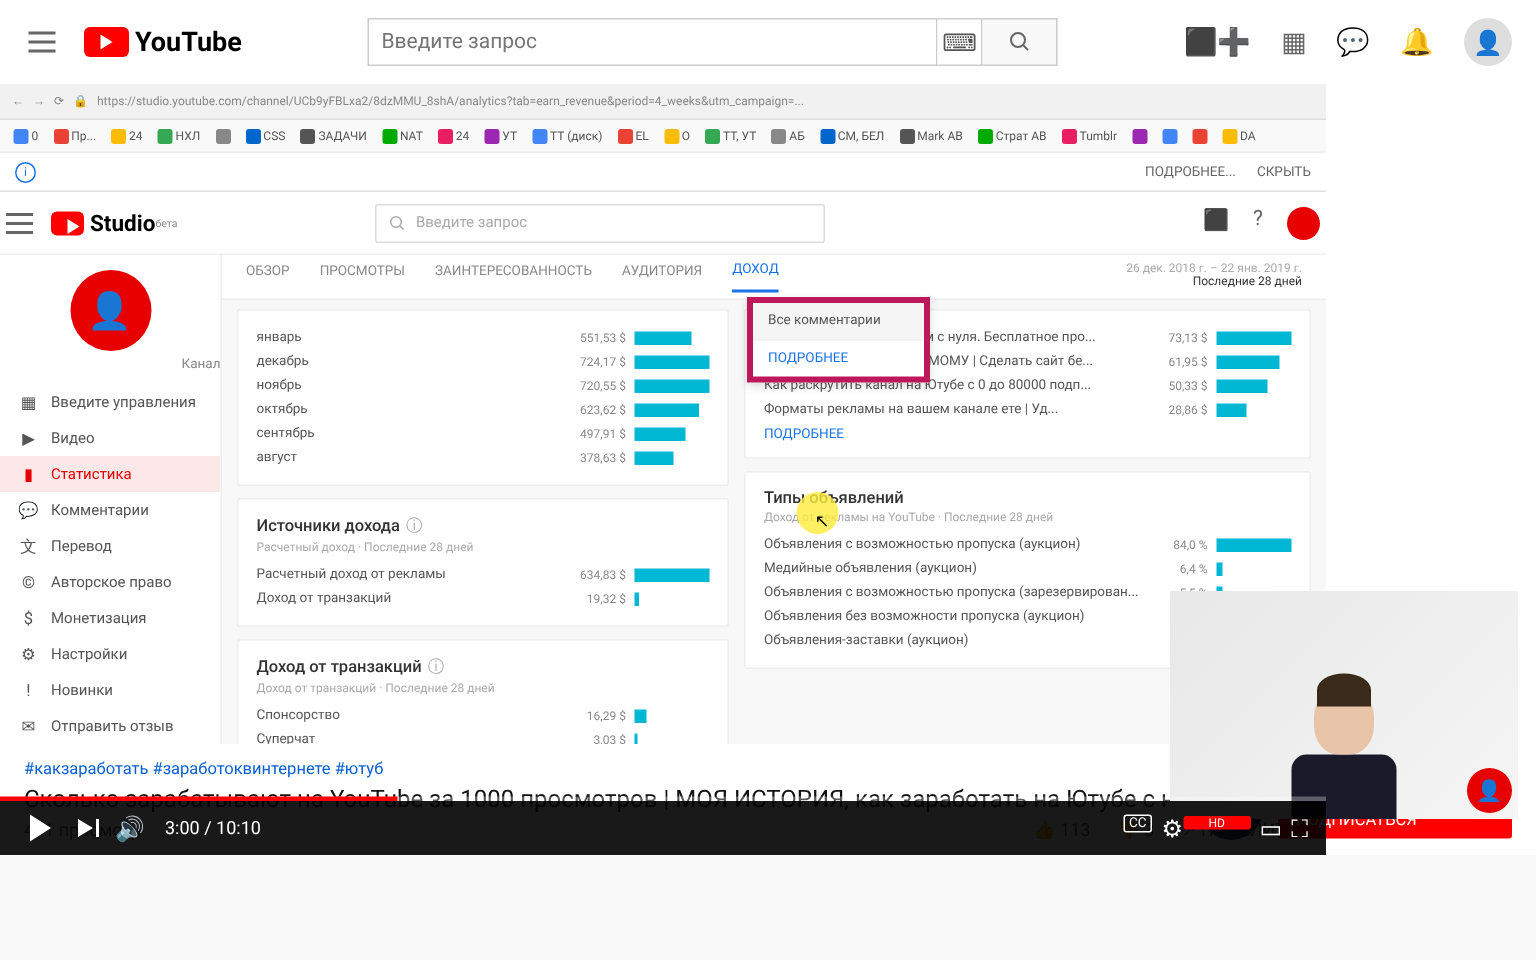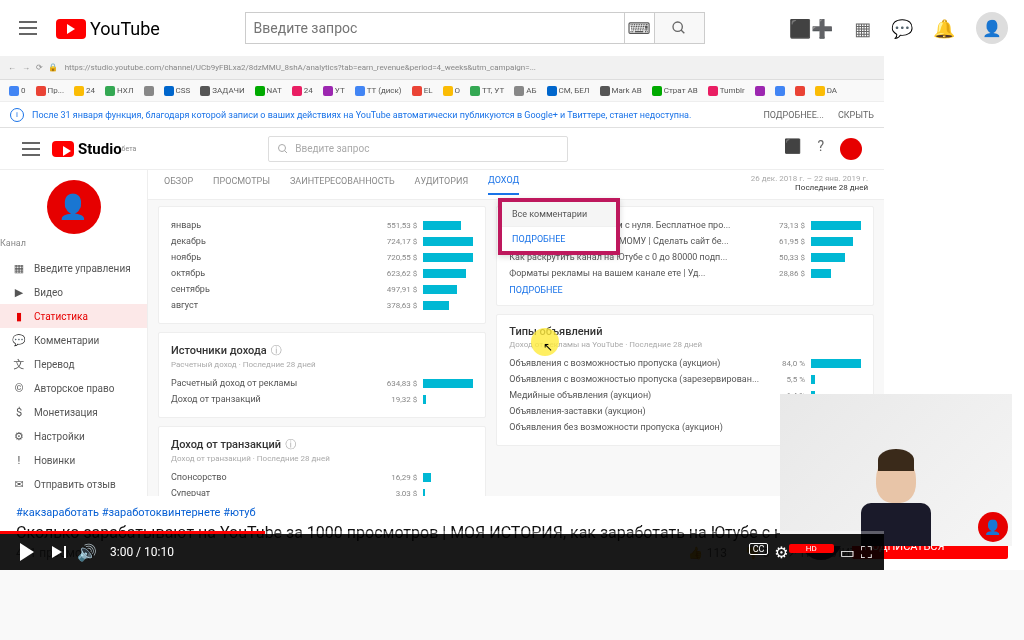--- a/index.html
+++ b/index.html
@@ -1,19 +1,19 @@
 <!DOCTYPE html>
 <html><head>
 <meta charset="utf-8">
 <style>
 *{box-sizing:border-box;margin:0;padding:0;font-family:Roboto,Arial,sans-serif}
 body{background:#f9f9f9;width:1024px;height:640px;overflow:hidden}
 .yt-header{height:56px;background:#fff;display:flex;align-items:center;padding:0 16px;position:relative;z-index:10}
 .yt-menu{width:24px;height:24px;margin-right:16px;cursor:pointer}
-.yt-logo{display:flex;align-items:flex-end;font-weight:normal;font-size:18px}
+.yt-logo{display:flex;align-items:center;font-weight:bold;font-size:18px}
 .yt-logo-icon{width:30px;height:20px;background:#ff0000;border-radius:4px;margin-right:4px;position:relative}
 .yt-logo-icon::after{content:"";position:absolute;left:11px;top:5px;border-left:8px solid #fff;border-top:5px solid transparent;border-bottom:5px solid transparent}
 .yt-search{margin:0 auto;display:flex;align-items:center}
 .yt-search input{width:380px;height:32px;border:1px solid #ccc;padding:0 8px;font-size:14px;color:#888}
 .yt-search-kb{width:30px;height:32px;border:1px solid #ccc;border-left:none;display:flex;align-items:center;justify-content:center;background:#fff;color:#555}
 .yt-search-btn{width:50px;height:32px;border:1px solid #ccc;border-left:none;background:#f8f8f8;display:flex;align-items:center;justify-content:center;cursor:pointer}
 .yt-right{display:flex;align-items:center;gap:20px;color:#666}
 .yt-right span{cursor:pointer;font-size:18px}
 .yt-avatar{width:32px;height:32px;border-radius:50%;background:#ddd;display:flex;align-items:center;justify-content:center}
 
@@ -22,31 +22,31 @@
 
 .browser-bar{height:24px;background:#f1f1f1;border-bottom:1px solid #ddd;display:flex;align-items:center;padding:0 8px;font-size:8px;color:#888;gap:6px}
 .browser-bar .url{flex:1;white-space:nowrap;overflow:hidden}
 .bm-bar{height:22px;background:#f9f9f9;border-bottom:1px solid #eee;display:flex;align-items:center;padding:0 6px;gap:4px;overflow:hidden}
 .bm{font-size:8px;padding:1px 3px;color:#555;white-space:nowrap;display:flex;align-items:center;gap:2px}
 .bm-icon{width:10px;height:10px;border-radius:2px}
 .notice{height:26px;background:#fff;border-bottom:1px solid #e0e0e0;display:flex;align-items:center;padding:0 10px;font-size:9px;color:#1a73e8}
 .notice .info{width:14px;height:14px;border:1px solid #1a73e8;border-radius:50%;display:flex;align-items:center;justify-content:center;margin-right:8px;font-size:8px}
 .notice-right{margin-left:auto;display:flex;gap:14px;color:#666}
 
-.studio-header{height:42px;background:#fff;border-bottom:1px solid #eee;display:flex;align-items:center;padding:0 22px;gap:12px}
+.studio-header{height:42px;background:#fff;border-bottom:1px solid #eee;display:flex;align-items:center;padding:0 4px;gap:12px}
 .hamburger{width:18px;height:14px;display:flex;flex-direction:column;justify-content:space-between;cursor:pointer}
 .hamburger span{height:2px;background:#666}
 .studio-logo{display:flex;align-items:center;font-weight:bold;font-size:15px}
 .studio-search{margin-left:120px;width:300px;height:26px;border:1px solid #ddd;border-radius:2px;display:flex;align-items:center;padding:0 8px;color:#aaa;font-size:10px;gap:6px}
 .studio-right{margin-left:auto;display:flex;gap:16px;color:#666;font-size:14px}
 
 .studio-body{display:flex;height:362px}
 .sidebar{width:148px;background:#fff;border-right:1px solid #eee;overflow:hidden}
 .avatar-big{width:54px;height:54px;border-radius:50%;background:#e60000;margin:10px auto 4px;display:flex;align-items:center;justify-content:center;color:#fff;font-size:24px}
-.ch-label{text-align:left;font-size:9px;color:#888;margin-bottom:8px}
+.ch-label{text-align:right;font-size:9px;color:#888;margin-bottom:8px}
 .sb-item{display:flex;align-items:center;padding:5px 12px;font-size:10px;color:#555;gap:8px;cursor:pointer}
 .sb-item.active{color:#e60000;background:#fce8e8}
 .sb-icon{width:14px;height:14px;display:flex;align-items:center;justify-content:center;font-size:11px}
 
 .main{flex:1;background:#f8f8f8;overflow:hidden;position:relative}
 .tabs{display:flex;padding:0 16px;height:30px;align-items:center;gap:20px;font-size:9px;color:#888;border-bottom:1px solid #eee;background:#fff}
 .tab{padding-bottom:8px;cursor:pointer;text-transform:uppercase}
 .tab.active{color:#1a73e8;border-bottom:2px solid #1a73e8}
 .date-range{margin-left:auto;font-size:8px;color:#888;text-align:right;padding-bottom:4px}
 .date-range div:first-child{color:#aaa}
@@ -171,21 +171,20 @@
           <span class="bm-icon" style="background:#4285f4"></span>
         </div>
         <div class="bm">
           <span class="bm-icon" style="background:#ea4335"></span>
         </div>
         <div class="bm"><span class="bm-icon" style="background:#fbbc05"></span>DA</div>
       </div>
 
     <div class="notice">
       <div class="info">i</div>
-      <span>После 31 января функция, благодаря которой записи о ваших действиях на YouTube автоматически публикуются в Google+ и Твиттере, станет недоступна.</span>
       <div class="notice-right">
         <span>ПОДРОБНЕЕ...</span>
         <span>СКРЫТЬ</span>
       </div>
     </div>
 
     <div class="studio-header">
       <div class="hamburger">
           <span></span>
           <span></span>
@@ -412,45 +411,45 @@
               <div class="card-sub">Доход от рекламы на YouTube · Последние 28 дней</div>
               <div id="card-adtypes">
                   <div class="row">
                     <span class="label">Объявления с возможностью пропуска (аукцион)</span>
                     <span class="val">84,0 %</span>
                     <span class="bar">
                       <div style="width:50px"></div>
                     </span>
                   </div>
                   <div class="row">
+                    <span class="label">Медийные объявления (аукцион)</span>
+                    <span class="val">6,4 %</span>
+                    <span class="bar">
+                      <div style="width:4px"></div>
+                    </span>
+                  </div>
+                  <div class="row">
                     <span class="label">Объявления с возможностью пропуска (зарезервирован...</span>
                     <span class="val">5,5 %</span>
                     <span class="bar">
                       <div style="width:4px"></div>
                     </span>
                   </div>
                   <div class="row">
-                    <span class="label">Медийные объявления (аукцион)</span>
-                    <span class="val">6,4 %</span>
-                    <span class="bar">
-                      <div style="width:4px"></div>
+                    <span class="label">Объявления без возможности пропуска (аукцион)</span>
+                    <span class="val">0,3 %</span>
+                    <span class="bar">
+                      <div style="width:1px"></div>
                     </span>
                   </div>
                   <div class="row">
                     <span class="label">Объявления-заставки (аукцион)</span>
                     <span class="val">3,6 %</span>
                     <span class="bar">
                       <div style="width:3px"></div>
-                    </span>
-                  </div>
-                  <div class="row">
-                    <span class="label">Объявления без возможности пропуска (аукцион)</span>
-                    <span class="val">0,3 %</span>
-                    <span class="bar">
-                      <div style="width:1px"></div>
                     </span>
                   </div>
                 </div>
             </div>
           </div>
         </div>
 
         <div class="highlight"></div>
         <div class="cursor">↖</div>
       </div>

